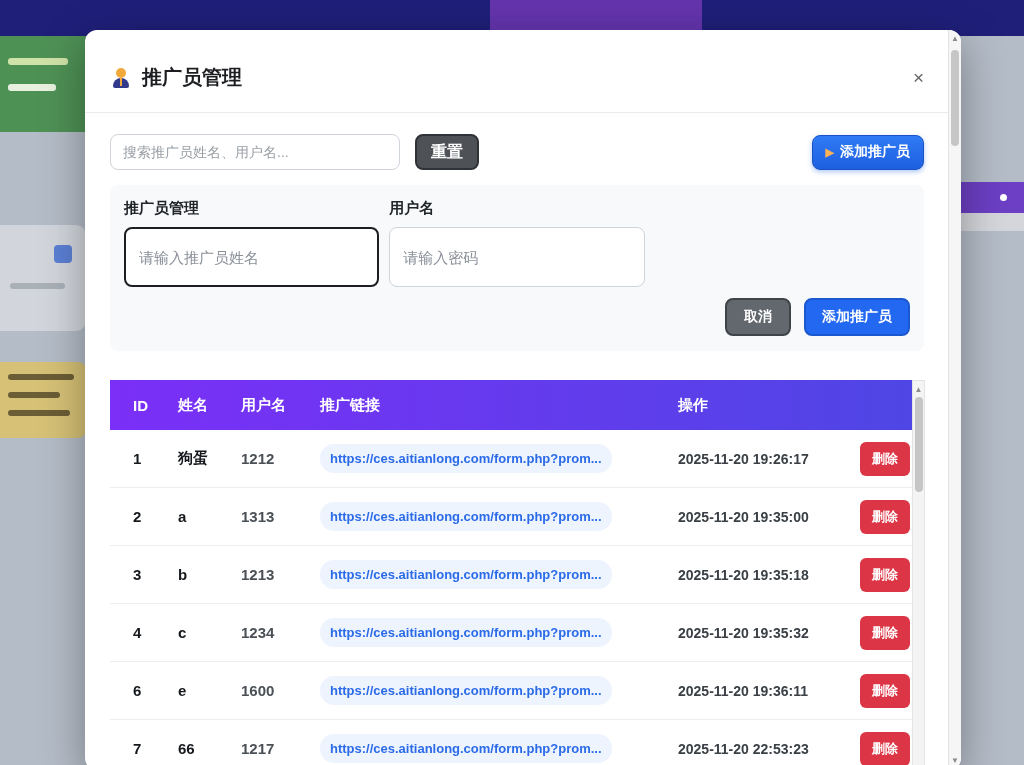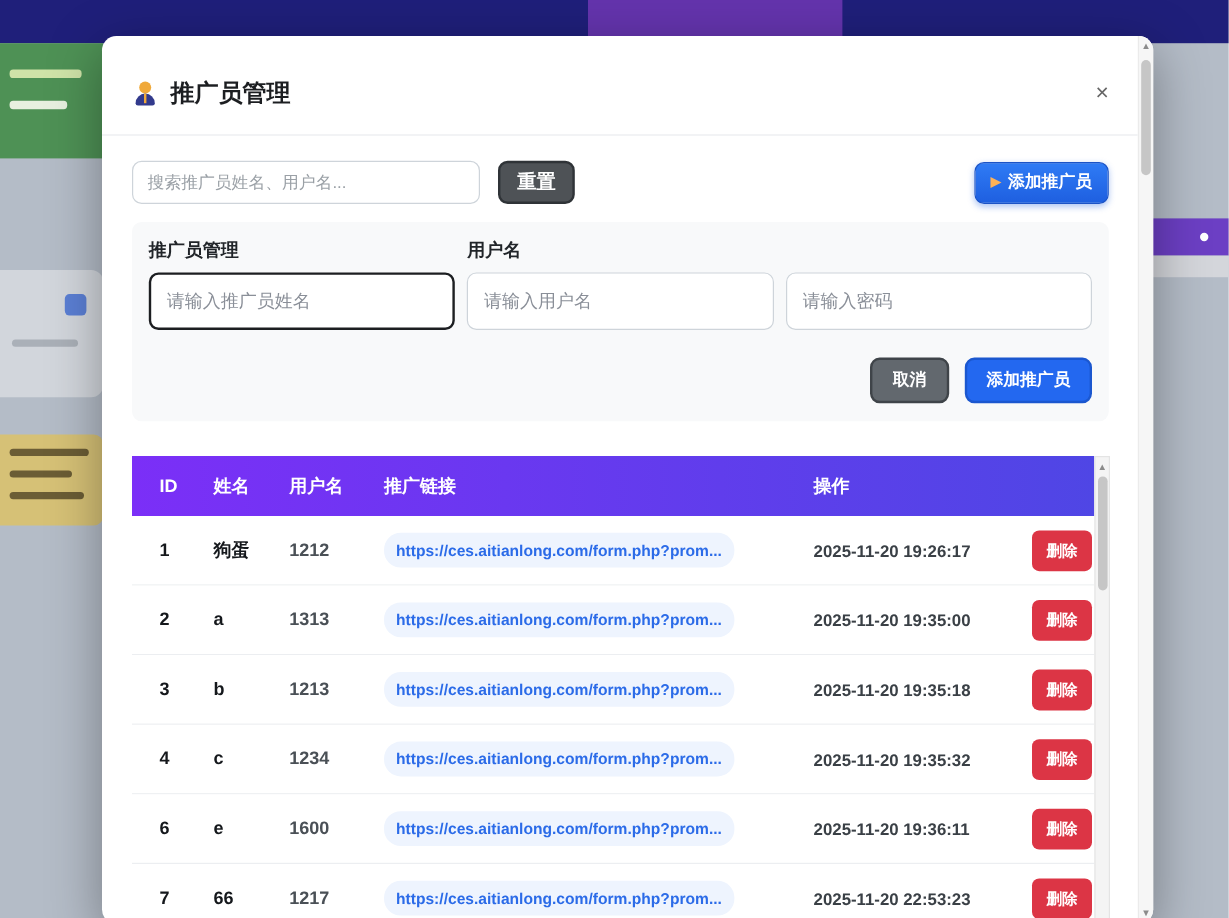--- a/index.html
+++ b/index.html
@@ -55,21 +55,21 @@
   .btn-reset { margin-left:15px; height:36px; padding:0 14px; font-size:16px; color:#fff; background:#4e5256;
                border:2px solid #2f3337; border-radius:8px; }
   .btn-add-top { margin-left:auto; height:35px; padding:0 13px; font-size:14px; color:#fff;
                  background:linear-gradient(#2f7bf5,#1e5fe0); border:1px solid #1b53c6; border-radius:8px;
                  display:flex; align-items:center; gap:6px; box-shadow:0 2px 5px rgba(30,95,224,.35); }
   .add-icon { color:#ffb257; font-size:11px; line-height:1; }
 
   .m-form { position:absolute; left:0; top:155px; width:814px; height:166px; background:#f8f9fa; border-radius:8px; padding:14px; }
   .form-grid { display:grid; grid-template-columns:repeat(3,1fr); column-gap:10px; }
   .f-label { font-size:15px; font-weight:bold; color:#212529; margin-bottom:9px; }
-  .f-input { width:100%; height:48px; border:1px solid #ced4da; border-radius:8px; padding:0 13px; font-size:15px;
+  .f-input { width:100%; height:60px; border:1px solid #ced4da; border-radius:8px; padding:0 13px; font-size:15px;
              font-family:"Liberation Sans",sans-serif; background:#fff; color:#333; outline:none; }
   .f-input::placeholder { color:#8a8f98; }
   .f-input.focused { border:2px solid #1c1e21; }
   .form-actions { position:absolute; right:14px; bottom:15px; display:flex; gap:13px; }
   .btn-cancel { height:38px; padding:0 17px; font-size:14px; color:#fff; background:#62686e; border:2px solid #3f4449; border-radius:8px; }
   .btn-submit { height:38px; padding:0 16px; font-size:14px; color:#fff; background:#2368f0; border:2px solid #1b57cf; border-radius:8px; }
 
   
   .m-table { position:absolute; left:0; top:350px; width:802px; }
   .t-grid { display:grid; grid-template-columns:45px 63px 79px 358px 182px 1fr; align-items:center; }
@@ -137,21 +137,20 @@
         </button>
       </div>
 
       <div class="m-form">
         <div class="form-grid">
           <div class="f-label">推广员管理</div>
           <div class="f-label">用户名</div>
         </div>
         <div class="form-grid">
           <input class="f-input focused" type="text" placeholder="请输入推广员姓名" style="">
-          <input class="f-input" type="text" placeholder="请输入用户名" style="">
           <input class="f-input" type="text" placeholder="请输入密码" style="">
         </div>
         <div class="form-actions">
           <button class="btn btn-cancel">取消</button>
           <button class="btn btn-submit">添加推广员</button>
         </div>
       </div>
 
       <div class="m-table">
         <div class="t-grid t-head">

